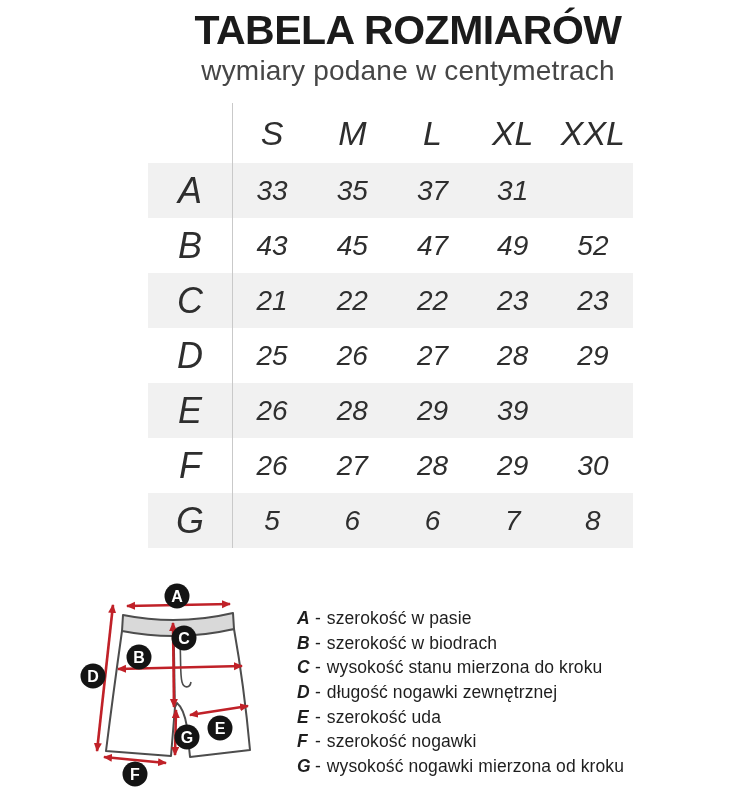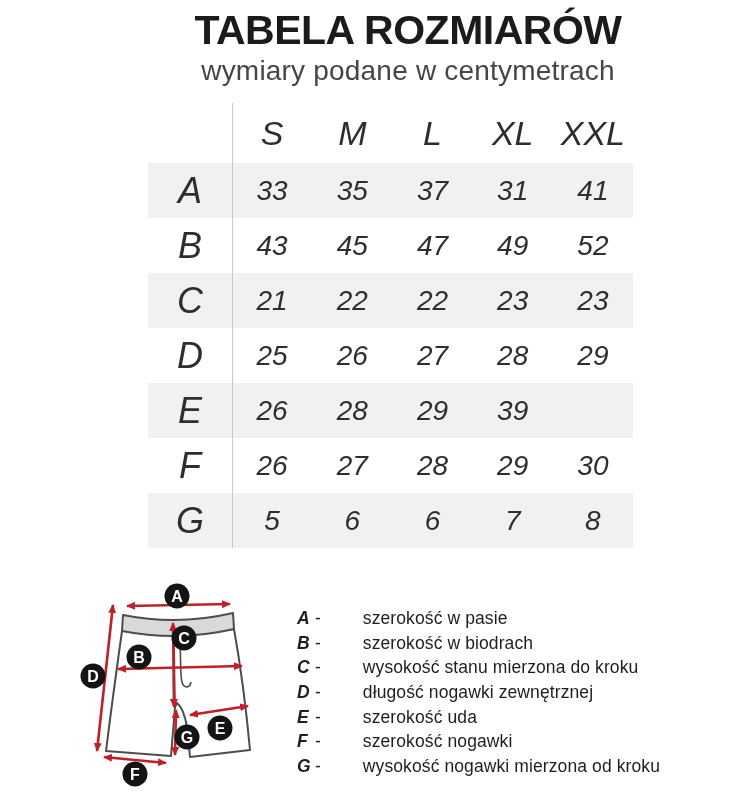--- a/index.html
+++ b/index.html
@@ -26,21 +26,21 @@
 
   
   .diagram { position:absolute; left:70px; top:580px; width:235px; height:216px; }
   .badge-letter { font-family:"Liberation Sans", sans-serif; font-weight:700; font-size:16px; fill:#ffffff; }
 
   
   .legend { position:absolute; left:297px; top:606px; font-size:17.5px; color:#1e1e1e; }
   .legend-line { height:24.7px; display:flex; align-items:center; }
   .lkey { font-weight:700; font-style:italic; min-width:15px; }
   .lsep { margin:0 6px 0 3px; }
-  .ltext { letter-spacing:0.1px;margin-left:36px; }
+  .ltext { letter-spacing:0.1px; }
 </style>
 </head>
 <body>
 
 <div class="page">
 
   <div class="header">
     <div class="title">TABELA ROZMIARÓW</div>
     <div class="subtitle">wymiary podane w centymetrach</div>
   </div>
@@ -54,21 +54,20 @@
       <div class="cell head-cell">XL</div>
       <div class="cell head-cell">XXL</div>
     </div>
 
     <div class="trow">
       <div class="cell label-cell">A</div>
       <div class="cell num-cell">33</div>
       <div class="cell num-cell">35</div>
       <div class="cell num-cell">37</div>
       <div class="cell num-cell">31</div>
-      <div class="cell num-cell">41</div>
     </div>
 
     <div class="trow">
       <div class="cell label-cell">B</div>
       <div class="cell num-cell">43</div>
       <div class="cell num-cell">45</div>
       <div class="cell num-cell">47</div>
       <div class="cell num-cell">49</div>
       <div class="cell num-cell">52</div>
     </div>

